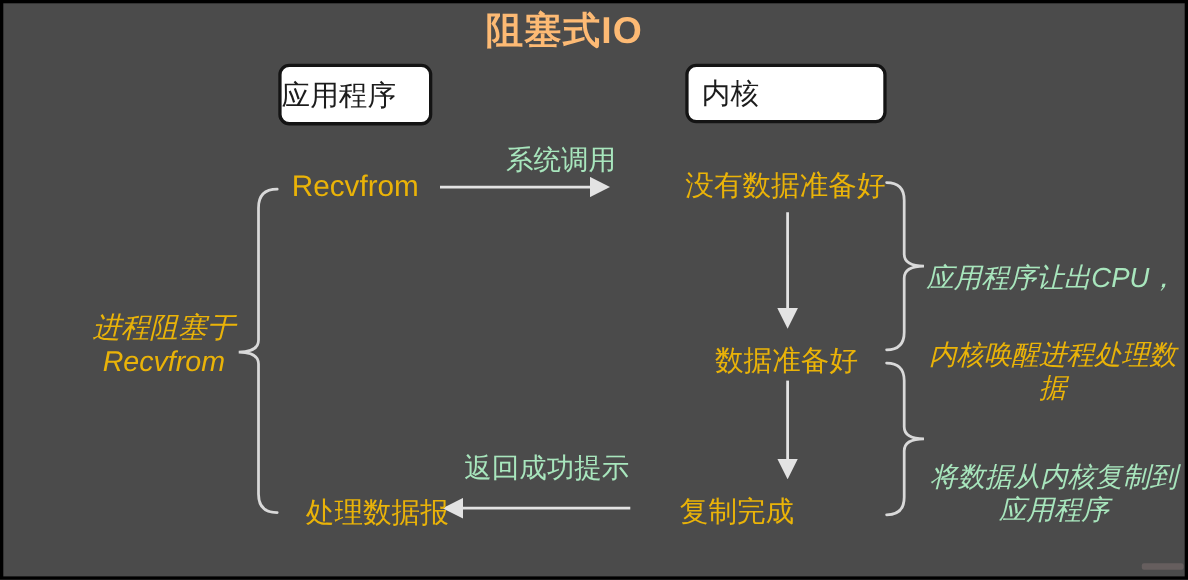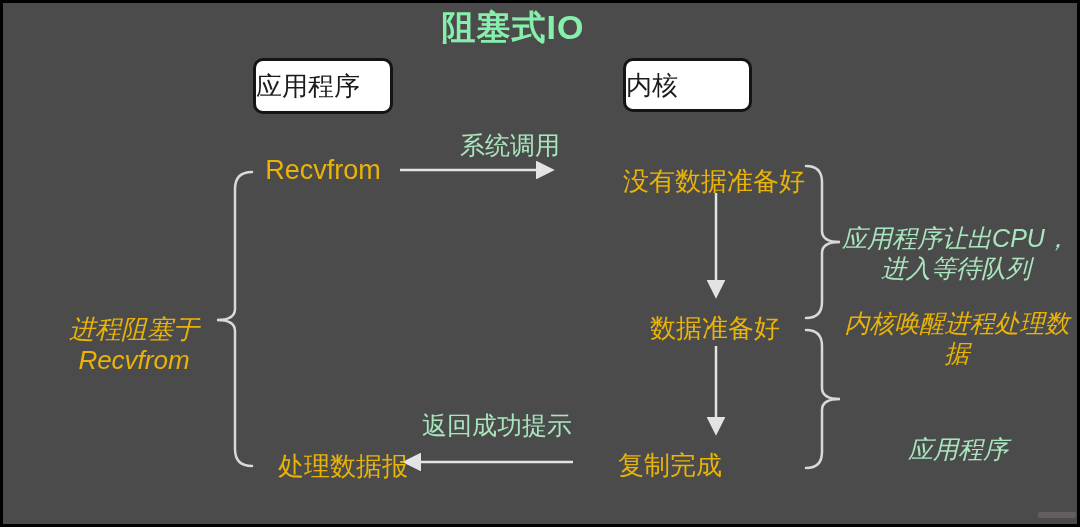--- a/index.html
+++ b/index.html
@@ -19,21 +19,21 @@
     color:#eab308;
     font-size:26px;
     white-space:nowrap;
     text-align:center;
   }
   .label span { display:block; }
   .green { color:#a8e6bd; }
   .title {
     font-size:34px;
     font-weight:800;
-    color:#86efac;
+    color:#fdba74;
     letter-spacing:1px;
   }
   .node-box {
     position:absolute;
     background:#ffffff;
     border:3px solid #141414;
     border-radius:10px;
     box-sizing:border-box;
     display:flex; align-items:center; 
     color:#1c1c1c;
@@ -71,48 +71,48 @@
     <path d="M803 163 Q819 163 819 179 L819 228 Q819 239 837 239 Q819 239 819 250 L819 299 Q819 315 803 315" stroke="#d9d9d9" stroke-width="2.5" fill="none" stroke-linecap="round"></path>
 
     <path d="M803 327 Q819 327 819 343 L819 385 Q819 396 837 396 Q819 396 819 407 L819 449 Q819 465 803 465" stroke="#d9d9d9" stroke-width="2.5" fill="none" stroke-linecap="round"></path>
   </svg>
 
   <div class="label title" style="left:510px; top:25px;">阻塞式IO</div>
 
   <div class="node-box" style="left:250px; top:55px; width:140px; height:56px;">
     <span>应用程序</span>
   </div>
-  <div class="node-box" style="left:620px; top:55px; width:129px; height:54px;">
+  <div class="node-box" style="left:620px; top:55px; width:183px; height:54px;padding-left:12px;">
     <span>内核</span>
   </div>
 
   <div class="label" style="left:320px; top:167px; font-size:27px;">Recvfrom</div>
   <div class="label green small" style="left:507px; top:142px;">系统调用</div>
-  <div class="label" style="left:711px; top:166px;margin-top:12px;">没有数据准备好</div>
+  <div class="label" style="left:711px; top:166px;">没有数据准备好</div>
 
   <div class="label green small ml" style="left:953px; top:250px;">
     <span>应用程序让出CPU，</span>
-    <span>进入等待队列</span>
   </div>
 
   <div class="label small ml" style="left:954px; top:335px;">
     <span>内核唤醒进程处理数</span>
     <span>据</span>
   </div>
 
   <div class="label" style="left:712px; top:325px;">数据准备好</div>
 
   <div class="label" style="left:667px; top:462px;">复制完成</div>
   <div class="label green small" style="left:494px; top:422px;">返回成功提示</div>
   <div class="label" style="left:308px; top:463px;margin-left:32px;">处理数据报</div>
 
   <div class="label green small ml" style="left:955px; top:446px;">
+    <span>将数据从内核复制到</span>
     <span>应用程序</span>
   </div>
 
-  <div class="label ml" style="left:131px; top:310px; line-height:31px;margin-top:32px;">
+  <div class="label ml" style="left:146px; top:310px; line-height:31px;">
     <span>进程阻塞于</span>
     <span>Recvfrom</span>
   </div>
 
   <div class="watermark"></div>
 
 </div>
 
 </body></html>

